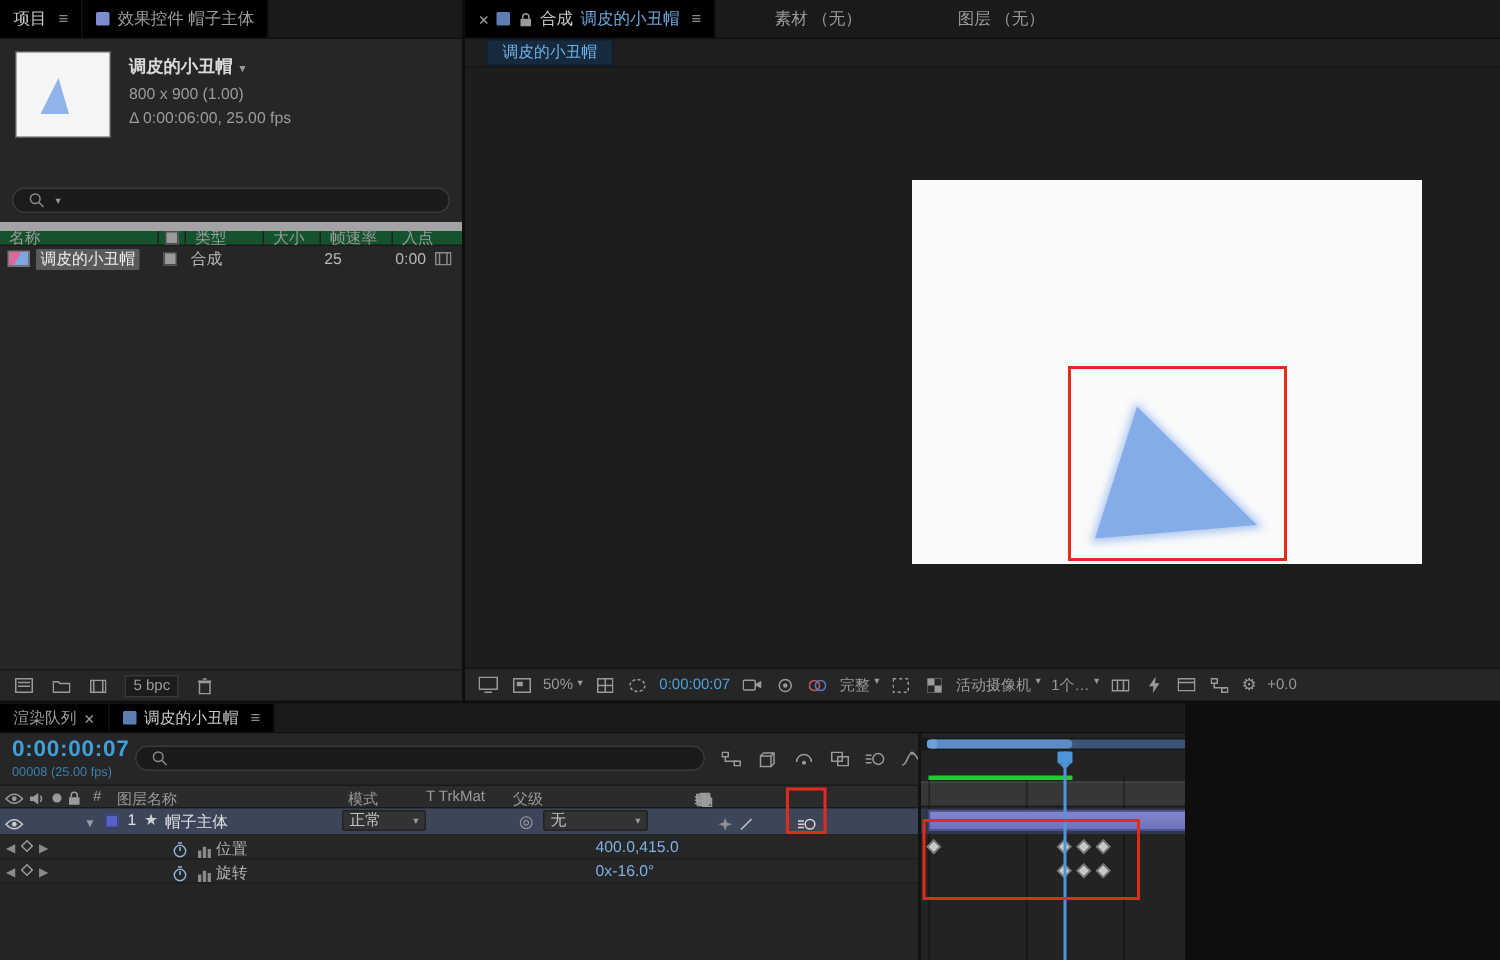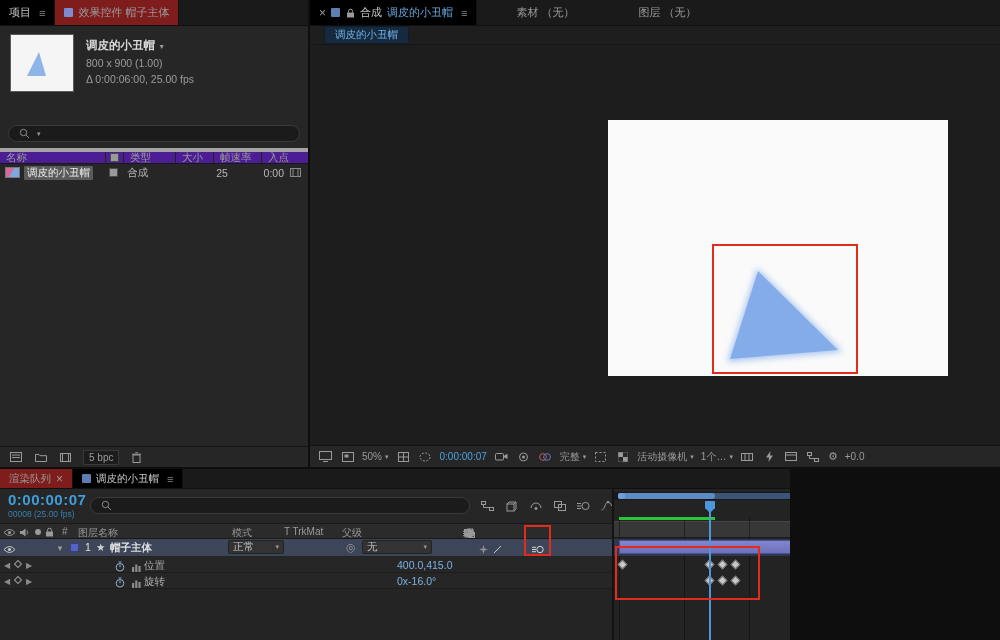--- a/index.html
+++ b/index.html
@@ -6,57 +6,57 @@
 html,body{width:1000px;height:640px}
 body{position:relative;background:#0e0e0e;font-family:"Liberation Sans","DejaVu Sans",sans-serif;font-size:11px;color:#b2b2b2;overflow:hidden}
 svg{display:block}
 .panel{position:absolute;overflow:hidden;background:#262626}
 #project-panel{left:0;top:0;width:308px;height:467px}
 #comp-panel{left:310px;top:0;width:690px;height:467px;background:#1d1d1d}
 #timeline-panel{left:0;top:469px;width:790px;height:171px;background:#232323}
 
 
 .tabbar{display:flex;align-items:stretch;height:26px;background:#1a1a1a;border-bottom:1px solid #101010}
-.tab{display:flex;align-items:center;gap:5px;padding:0 9px;background:#7f1d1d;border-right:1px solid #121212;color:#9b9b9b;white-space:nowrap;font-size:11px}
+.tab{display:flex;align-items:center;gap:5px;padding:0 9px;background:#000000;border-right:1px solid #121212;color:#9b9b9b;white-space:nowrap;font-size:11px}
 .tab.active{background:#000000;color:#c9c9c9}
 .tab.ghost{background:transparent;border-right:none}
 .blue{color:#6ba7dc}
 .menu-glyph{color:#8a8a8a;font-size:11px;margin-left:3px}
 .close-glyph{color:#9a9a9a;font-size:12px;line-height:1}
 .caret{font-size:7px;color:#999}
 .mini-sq{width:9px;height:9px;border-radius:1px;background:#7d8bd0;flex:0 0 auto}
 .mini-sq.steel{background:#5d7eb0}
 
 
 .proj-info{display:flex;gap:12px;padding:8px 10px;height:84px}
 .thumb{width:64px;height:58px;background:#f5f5f5;border:1px solid #5a5a5a;position:relative;flex:0 0 auto}
 .thumb-tri{position:absolute;left:16px;top:17px;width:0;height:0;border-left:12px solid transparent;border-right:7px solid transparent;border-bottom:24px solid #8fb4ea}
 .meta{padding-top:3px;line-height:1.55;color:#9c9c9c;font-size:10.5px}
 .meta-name{color:#dadada;font-weight:bold;font-size:11.5px}
 .search-box{display:flex;align-items:center;gap:5px;height:17px;background:#1b1b1b;border:1px solid #3a3a3a;border-radius:9px;padding:0 8px;color:#8a8a8a}
 .proj-search{margin:15px 8px 6px}
-.proj-cols{display:flex;height:16px;background:#4c1d95;border-top:4px solid #a3a3a3;border-bottom:1px solid #191919;color:#9a9a9a;font-size:10.5px;align-items:center;margin-top:4px}
+.proj-cols{display:flex;height:16px;background:#14532d;border-top:6px solid #a3a3a3;border-bottom:1px solid #191919;color:#9a9a9a;font-size:10.5px;align-items:center;margin-top:4px}
 .proj-cols>div{padding:0 6px;border-right:1px solid #212121;height:100%;display:flex;align-items:center}
 .c-name{width:106px}.c-tag{width:18px;justify-content:center;padding:0!important}.c-type{width:52px}.c-size{width:38px}.c-fps{width:48px}.c-in{flex:1;border-right:none!important}
 .proj-row{display:flex;height:17px;align-items:center;font-size:10.5px;color:#b8b8b8}
 .proj-row>div{padding:0 5px;display:flex;align-items:center}
 .comp-icon{width:15px;height:11px;background:linear-gradient(120deg,#d86a9a 0 45%,#7fa8e0 45% 100%);border:1px solid #777;margin-right:4px;flex:0 0 auto}
 .row-name-chip{background:#5a5a5a;color:#ededed;padding:0 3px;border-radius:1px;white-space:nowrap}
 .label-box{width:9px;height:9px;background:#9a9a9a;border:1px solid #4a4a4a}
 .proj-footer{position:absolute;left:0;right:0;bottom:0;height:21px;border-top:1px solid #171717;background:#262626;display:flex;align-items:center;gap:10px;padding:0 8px}
 .bpc-chip{background:#1c1c1c;border:1px solid #383838;padding:1px 5px;color:#9a9a9a;font-size:10px}
 
 
 .viewer-tabs{height:19px;background:#1e1e1e;display:flex;padding-left:14px;border-bottom:1px solid #151515}
 .viewer-chip{display:flex;align-items:center;padding:0 10px;background:#16293d;border:1px solid #0e1c2b;color:#6fb1e8;font-size:10.5px}
 .viewer{position:absolute;left:0;top:46px;right:0;bottom:22px;background:#1d1d1d}
 .canvas{position:absolute;left:298px;top:74px;width:340px;height:256px;background:#fafafa}
 .anno{position:absolute;border:2px solid #e22a1d;z-index:30}
 .comp-toolbar{position:absolute;left:0;right:0;bottom:0;height:22px;background:#262626;border-top:1px solid #141414;display:flex;align-items:center;gap:7px;padding:0 8px;color:#9a9a9a;font-size:10px;white-space:nowrap;overflow:hidden}
-.dd{display:flex;align-items:center;gap:3px}
+.dd{display:flex;gap:3px}
 .tool-time{color:#4aa3e0}
 .ico{display:inline-flex;align-items:center;justify-content:center;width:15px;height:14px;color:#9a9a9a;flex:0 0 auto}
 .gear{font-size:11px;color:#9a9a9a;font-family:"DejaVu Sans",sans-serif}
 
 
 #timeline-panel .tabbar{height:20px}
 #timeline-panel .tab{font-size:10.5px}
 .tl-body{position:absolute;left:0;top:20px;right:0;bottom:0}
 .tl-left{position:absolute;left:0;top:0;width:612px;bottom:0;background:#262626}
 .tl-right{position:absolute;left:612px;top:0;right:0;bottom:0;background:#232323;border-left:2px solid #131313}
@@ -503,21 +503,21 @@
           <span class="ico" style="left:2px;top:3px">
             <svg width="13" height="9" viewBox="0 0 13 9">
                 <path d="M1 4.5 Q6.5 -1.5 12 4.5 Q6.5 10.5 1 4.5Z" fill="none" stroke="#c8c8c8"></path>
                 <circle cx="6.5" cy="4.5" r="1.6" fill="#c8c8c8"></circle>
               </svg>
           </span>
           <span class="tw" style="left:56px;top:5px">▼</span>
           <span style="left:70px;top:4px;width:9px;height:9px;background:#5663c6;border:1px solid #39407e;display:inline-block"></span>
           <span style="left:85px;top:2px">1</span>
           <span class="star" style="left:96px;top:2px">★</span>
-          <span style="left:110px;top:2px;font-weight:bold">帽子主体</span>
+          <span style="left:110px;top:2px;font-weight:normal">帽子主体</span>
           <span class="sel" style="left:228px;width:56px">
             <span>正常</span>
               <span class="caret">▾</span>
           </span>
           <span class="pickwhip" style="left:346px;top:2px">◎</span>
           <span class="sel" style="left:362px;width:70px">
             <span>无</span>
               <span class="caret">▾</span>
           </span>
           <span class="ico" style="left:476px;top:3px">

